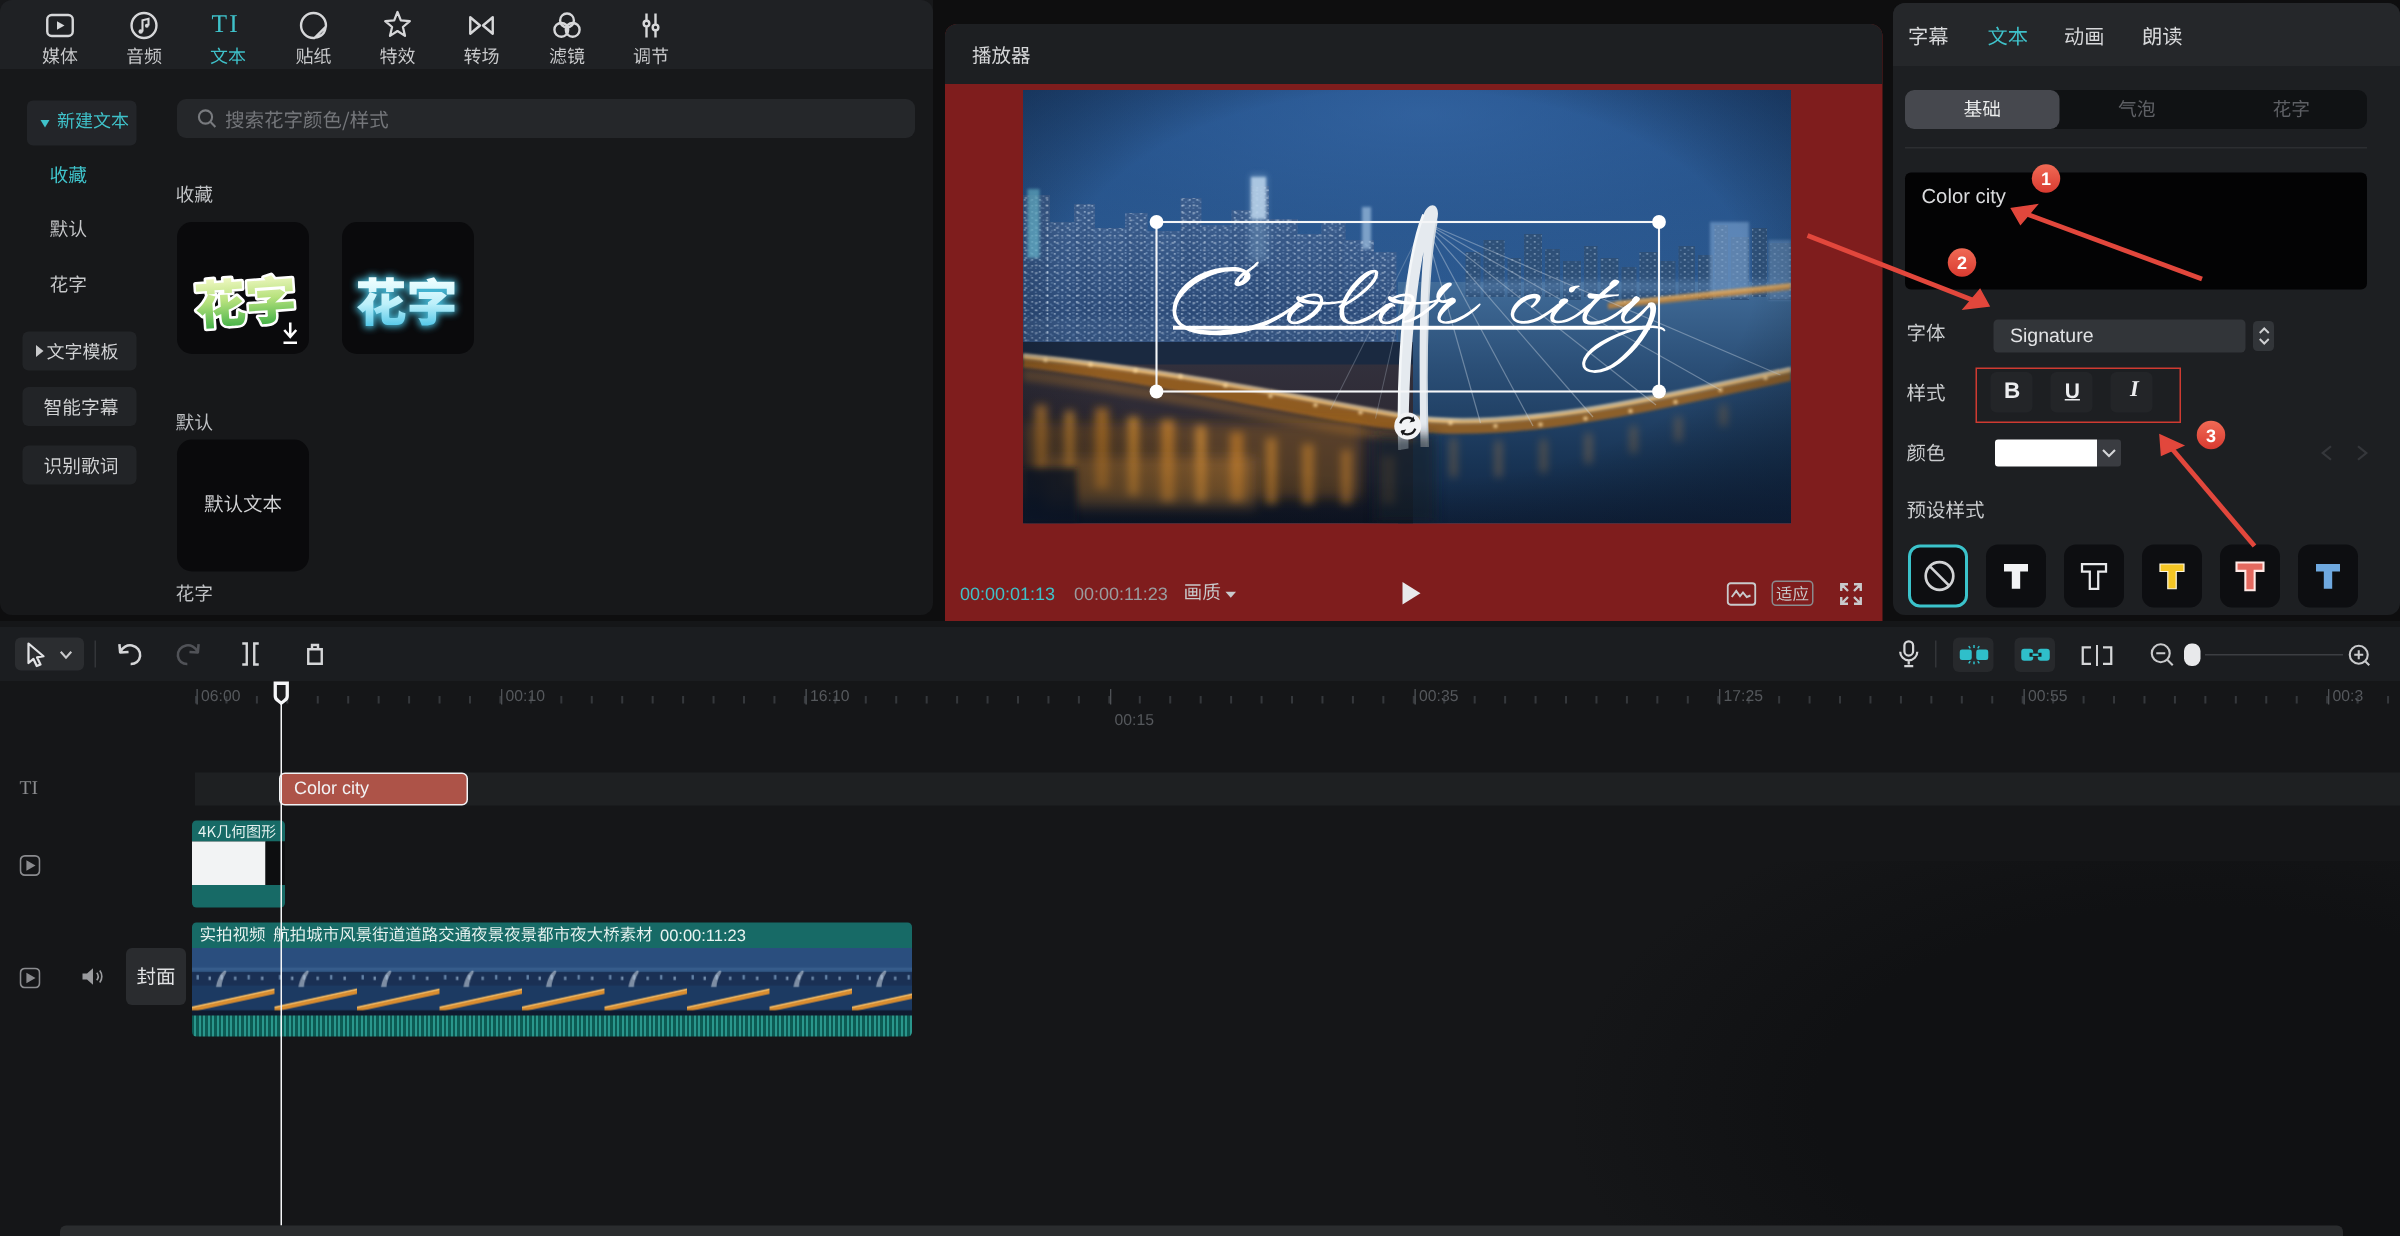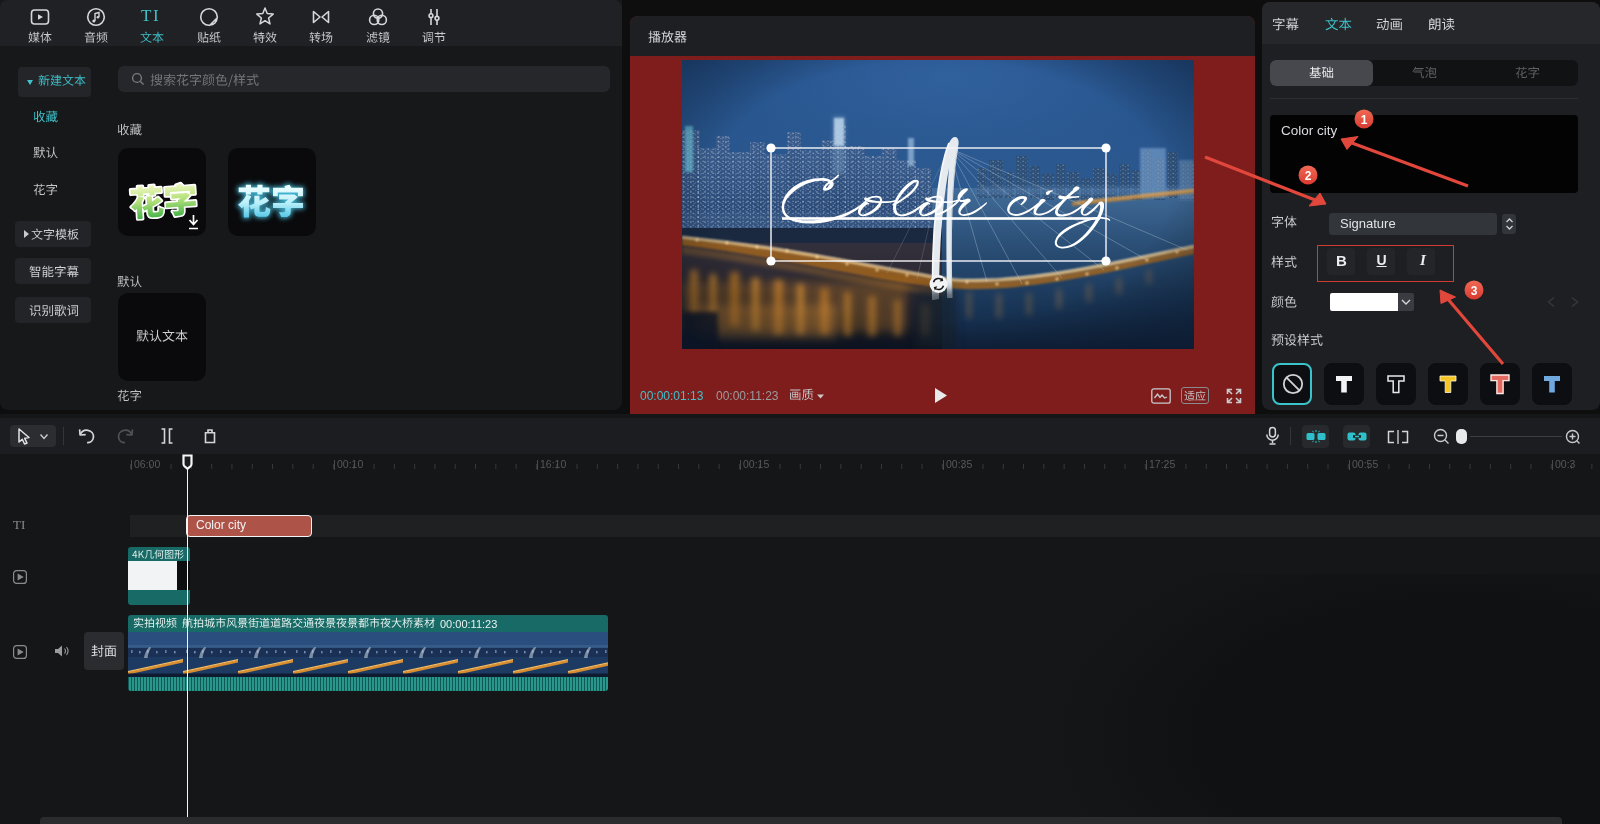--- a/index.html
+++ b/index.html
@@ -733,21 +733,21 @@
       <path d="M5.5 8.5 h6 M8.5 5.5 v6 M13 13 l2.5 2.5"></path>
     </svg>
 <div class="abs" style="left:130px;top:41px;width:1470px;height:18px;background:repeating-linear-gradient(90deg,#35383c 0px,#35383c 1px,transparent 1px,transparent 20.3px);background-size:20.3px 5px;background-position:0 9px;background-repeat:repeat-x"></div>
 <div style="position:absolute;left:130px;top:43.5px;font:400 11px 'Liberation Sans',sans-serif;color:#4e5155;white-space:pre;">|</div>
     <div style="position:absolute;left:134px;top:44px;font:400 10.5px 'Liberation Sans',sans-serif;color:#55585c;white-space:pre;">06:00</div>
 <div style="position:absolute;left:333px;top:43.5px;font:400 11px 'Liberation Sans',sans-serif;color:#4e5155;white-space:pre;">|</div>
     <div style="position:absolute;left:337px;top:44px;font:400 10.5px 'Liberation Sans',sans-serif;color:#55585c;white-space:pre;">00:10</div>
 <div style="position:absolute;left:536px;top:43.5px;font:400 11px 'Liberation Sans',sans-serif;color:#4e5155;white-space:pre;">|</div>
     <div style="position:absolute;left:540px;top:44px;font:400 10.5px 'Liberation Sans',sans-serif;color:#55585c;white-space:pre;">16:10</div>
 <div style="position:absolute;left:739px;top:43.5px;font:400 11px 'Liberation Sans',sans-serif;color:#4e5155;white-space:pre;">|</div>
-    <div style="position:absolute;left:743px;top:44px;font:400 10.5px 'Liberation Sans',sans-serif;color:#55585c;white-space:pre;">00:15</div>
+    <div style="position:absolute;left:743px;top:60px;font:400 10.5px 'Liberation Sans',sans-serif;color:#55585c;white-space:pre;">00:15</div>
 <div style="position:absolute;left:942px;top:43.5px;font:400 11px 'Liberation Sans',sans-serif;color:#4e5155;white-space:pre;">|</div>
     <div style="position:absolute;left:946px;top:44px;font:400 10.5px 'Liberation Sans',sans-serif;color:#55585c;white-space:pre;">00:35</div>
 <div style="position:absolute;left:1145px;top:43.5px;font:400 11px 'Liberation Sans',sans-serif;color:#4e5155;white-space:pre;">|</div>
     <div style="position:absolute;left:1149px;top:44px;font:400 10.5px 'Liberation Sans',sans-serif;color:#55585c;white-space:pre;">17:25</div>
 <div style="position:absolute;left:1348px;top:43.5px;font:400 11px 'Liberation Sans',sans-serif;color:#4e5155;white-space:pre;">|</div>
     <div style="position:absolute;left:1352px;top:44px;font:400 10.5px 'Liberation Sans',sans-serif;color:#55585c;white-space:pre;">00:55</div>
 <div style="position:absolute;left:1551px;top:43.5px;font:400 11px 'Liberation Sans',sans-serif;color:#4e5155;white-space:pre;">|</div>
     <div style="position:absolute;left:1555px;top:44px;font:400 10.5px 'Liberation Sans',sans-serif;color:#55585c;white-space:pre;">00:3</div>
 <div class="abs" style="left:130px;top:101px;width:1470px;height:22px;background:#1e2022"></div>
 <div style="position:absolute;left:13px;top:103px;font:400 13px 'Liberation Serif',serif;color:#8a8b8e;white-space:pre;">TI</div>

